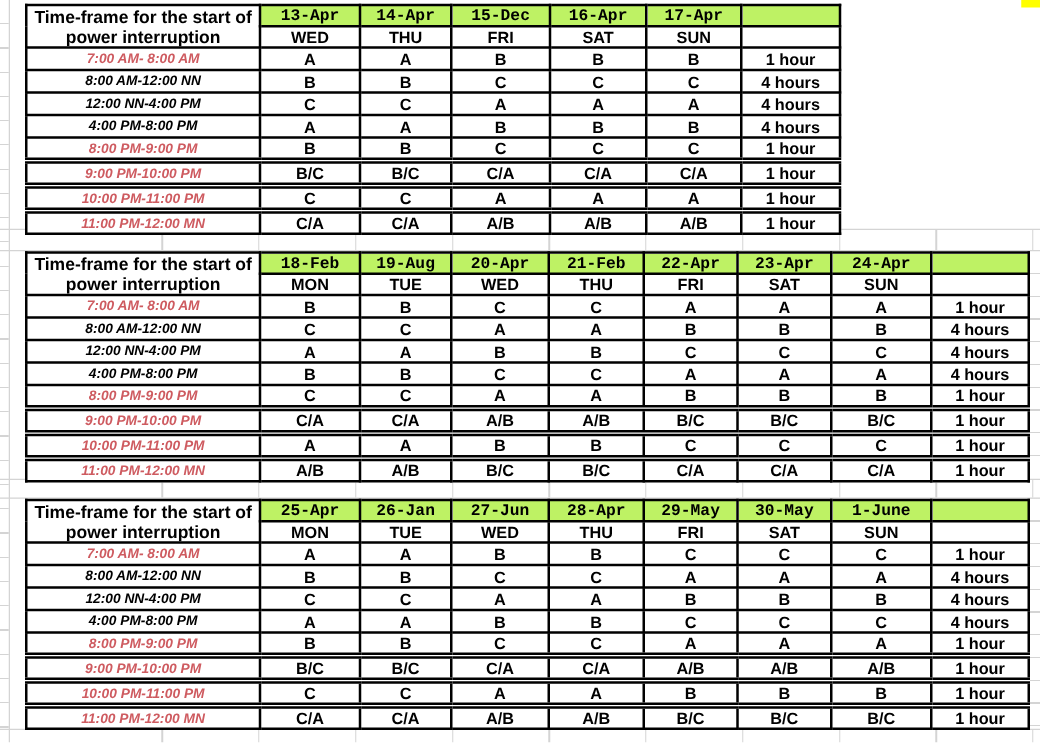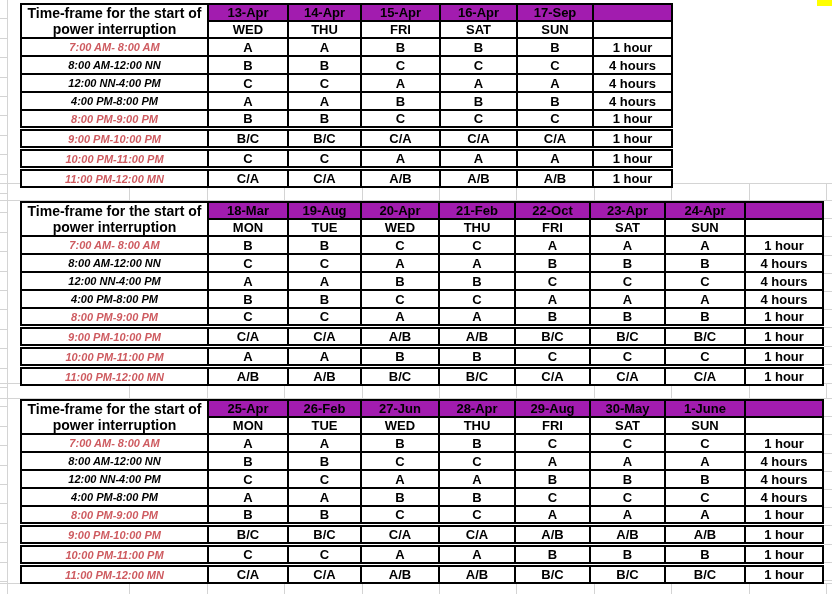--- a/index.html
+++ b/index.html
@@ -35,21 +35,21 @@
     border:2px solid #000;
     padding:0 1px;
     text-align:center;vertical-align:middle;
     font-weight:bold;font-size:13px;color:#000;
     white-space:nowrap;overflow:hidden;
     background:#ffffff;
   }
   table.sched tr{height:18px;}
   table.sched tr.hdr{height:15px;padding-left:22px;}
   table.sched tr.sep td{border-top:5px double #000;}
-  table.sched td.yellow{background:#a21caf;}
+  table.sched td.yellow{background:#bef264;font-family:Liberation Mono, monospace;}
   table.sched td.title{font-size:14px;line-height:1.15;}
   table.sched td.lbl{font-size:11px;font-style:italic;}
   table.sched td.red{color:#CE5B60;}
 </style>
 </head>
 <body>
 
 <div id="sheet">
   <div class="grid-left"></div>
   <div class="grid-left-v"></div>
@@ -75,23 +75,23 @@
           <col style="width:79px">
         </colgroup>
         <tbody>
           <tr class="hdr">
             <td class="title" rowspan="2">
               <div>Time-frame for the start of</div>
               <div>power interruption</div>
             </td>
             <td class="yellow">13-Apr</td>
             <td class="yellow">14-Apr</td>
-            <td class="yellow">15-Apr</td>
+            <td class="yellow">15-Dec</td>
             <td class="yellow">16-Apr</td>
-            <td class="yellow">17-Sep</td>
+            <td class="yellow">17-Apr</td>
             <td class="yellow"></td>
           </tr>
           <tr class="hdr">
             <td>WED</td>
             <td>THU</td>
             <td>FRI</td>
             <td>SAT</td>
             <td>SUN</td>
             <td></td>
           </tr>
@@ -180,25 +180,25 @@
           <col style="width:75px">
           <col style="width:80px">
           <col style="width:78px">
         </colgroup>
         <tbody>
           <tr class="hdr">
             <td class="title" rowspan="2">
               <div>Time-frame for the start of</div>
               <div>power interruption</div>
             </td>
-            <td class="yellow">18-Mar</td>
+            <td class="yellow">18-Feb</td>
             <td class="yellow">19-Aug</td>
             <td class="yellow">20-Apr</td>
             <td class="yellow">21-Feb</td>
-            <td class="yellow">22-Oct</td>
+            <td class="yellow">22-Apr</td>
             <td class="yellow">23-Apr</td>
             <td class="yellow">24-Apr</td>
             <td class="yellow"></td>
           </tr>
           <tr class="hdr">
             <td>MON</td>
             <td>TUE</td>
             <td>WED</td>
             <td>THU</td>
             <td>FRI</td>
@@ -308,24 +308,24 @@
           <col style="width:80px">
           <col style="width:78px">
         </colgroup>
         <tbody>
           <tr class="hdr">
             <td class="title" rowspan="2">
               <div>Time-frame for the start of</div>
               <div>power interruption</div>
             </td>
             <td class="yellow">25-Apr</td>
-            <td class="yellow">26-Feb</td>
+            <td class="yellow">26-Jan</td>
             <td class="yellow">27-Jun</td>
             <td class="yellow">28-Apr</td>
-            <td class="yellow">29-Aug</td>
+            <td class="yellow">29-May</td>
             <td class="yellow">30-May</td>
             <td class="yellow">1-June</td>
             <td class="yellow"></td>
           </tr>
           <tr class="hdr">
             <td>MON</td>
             <td>TUE</td>
             <td>WED</td>
             <td>THU</td>
             <td>FRI</td>

